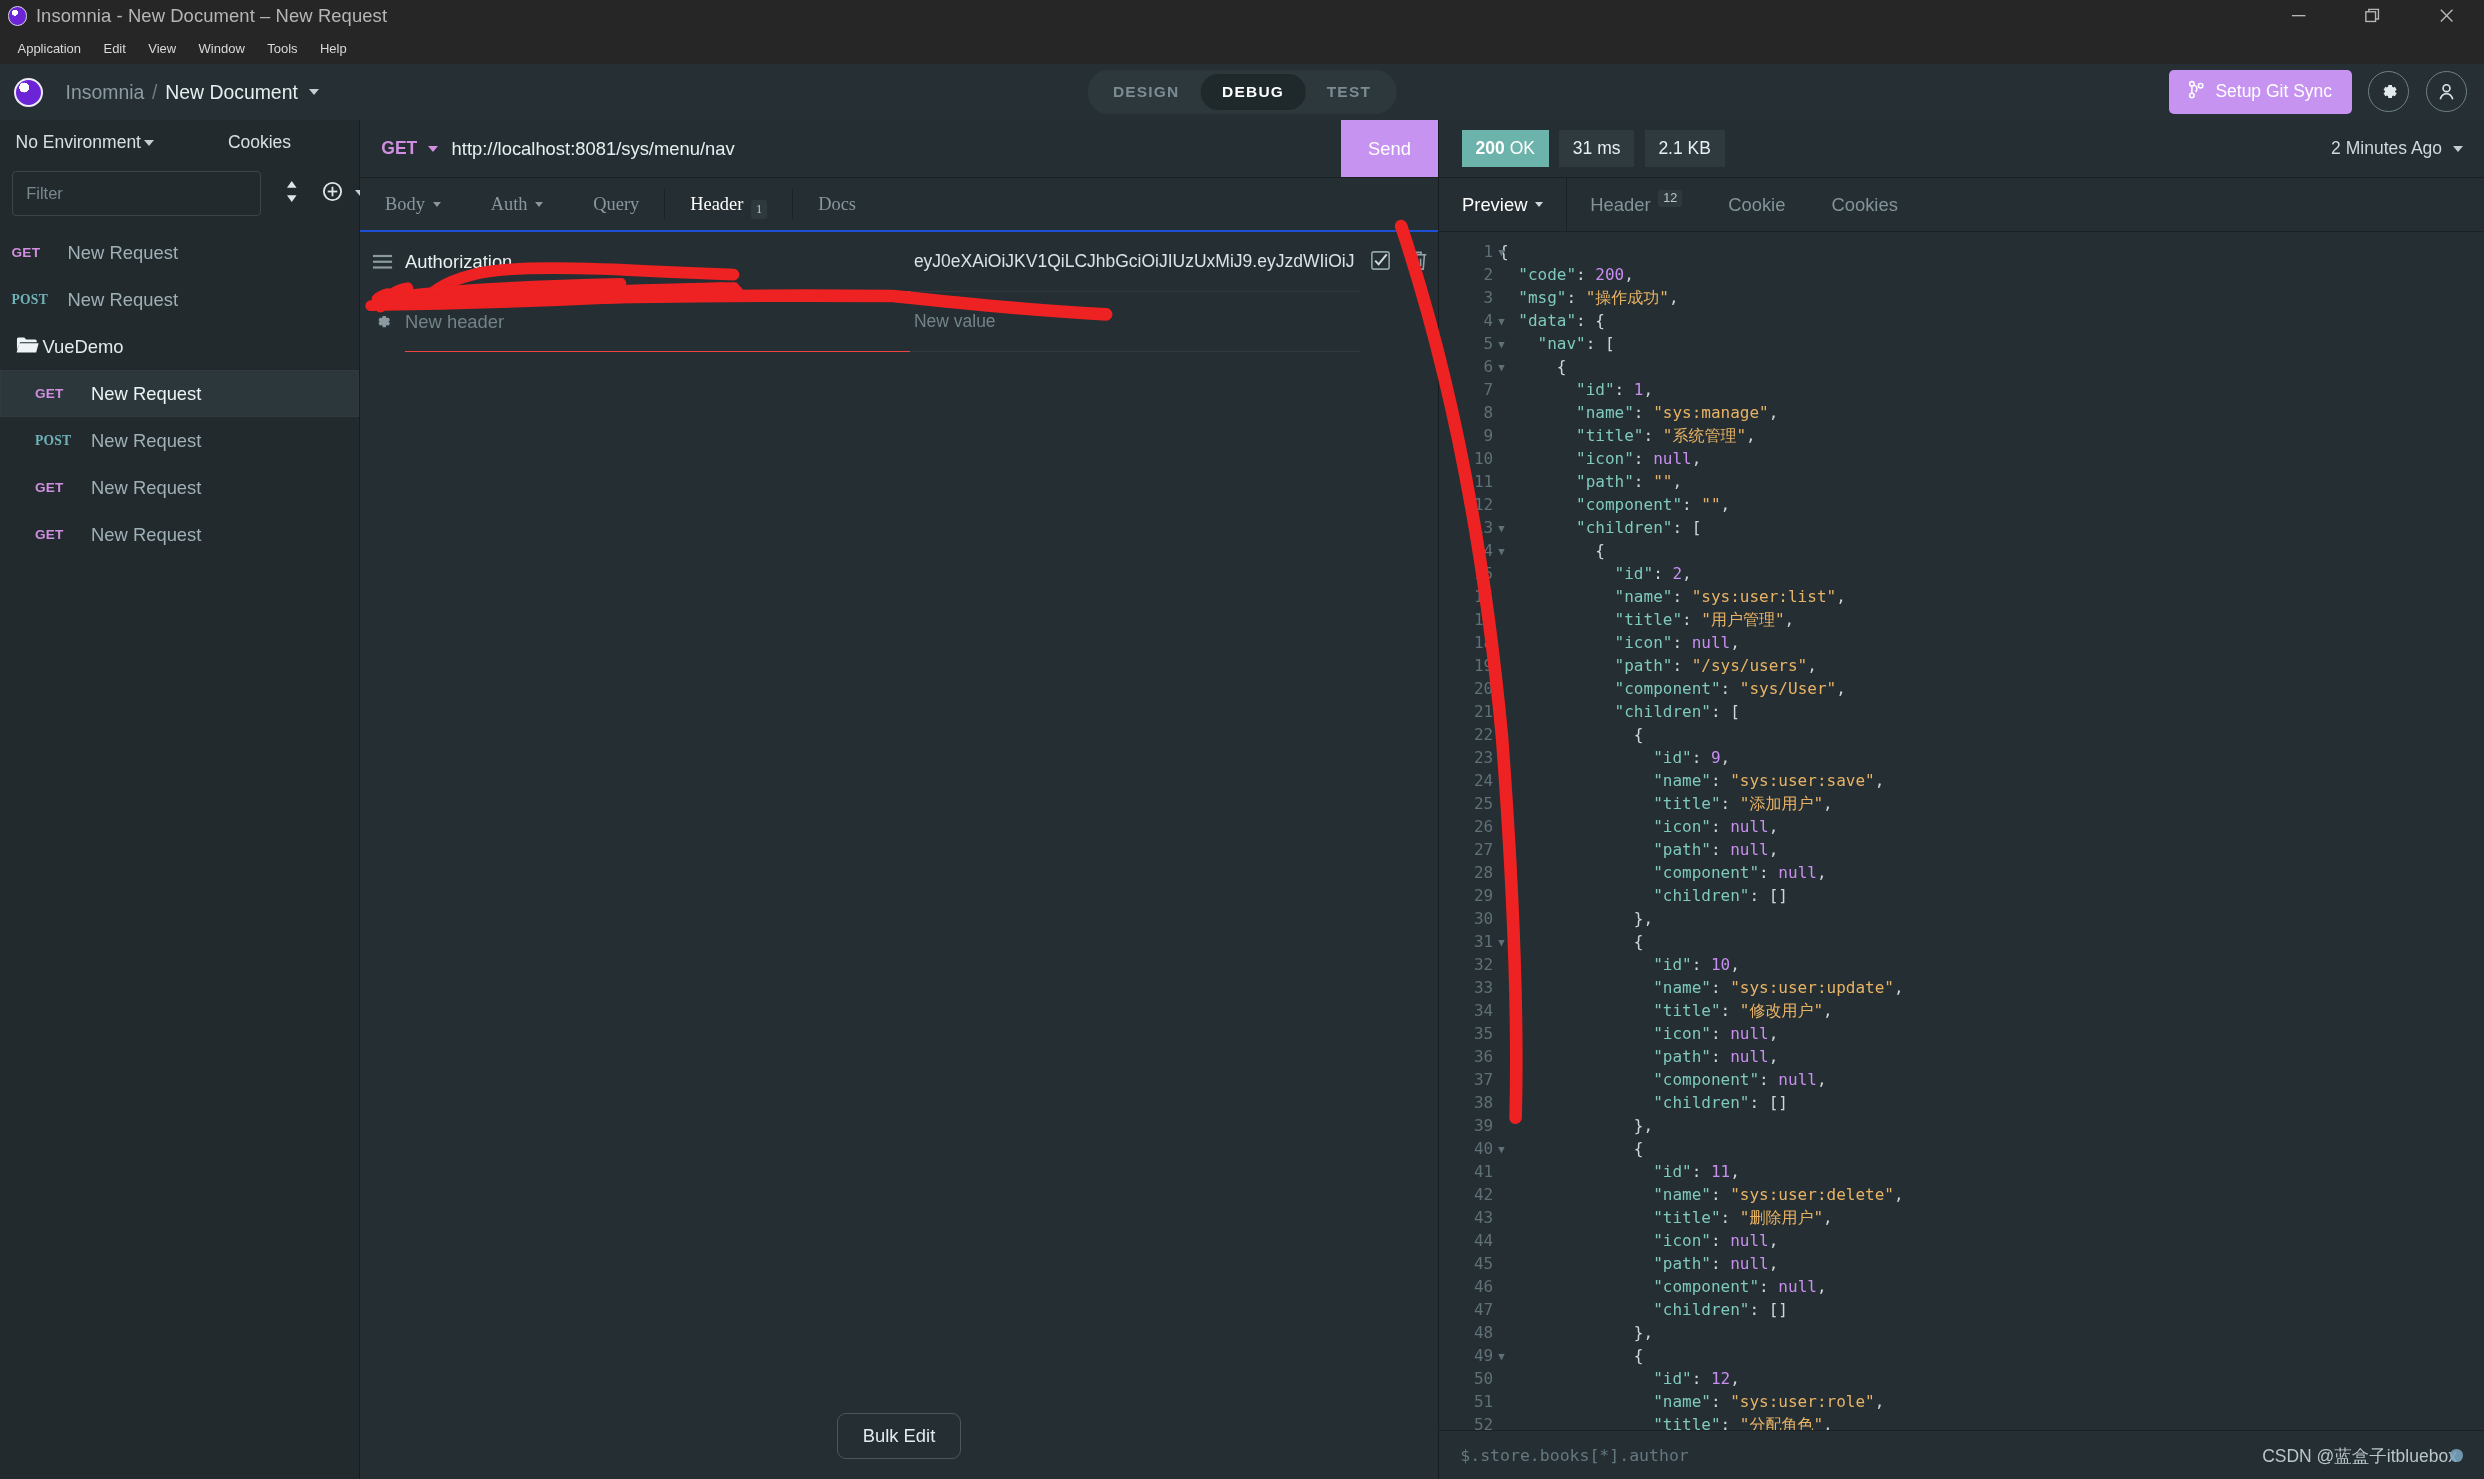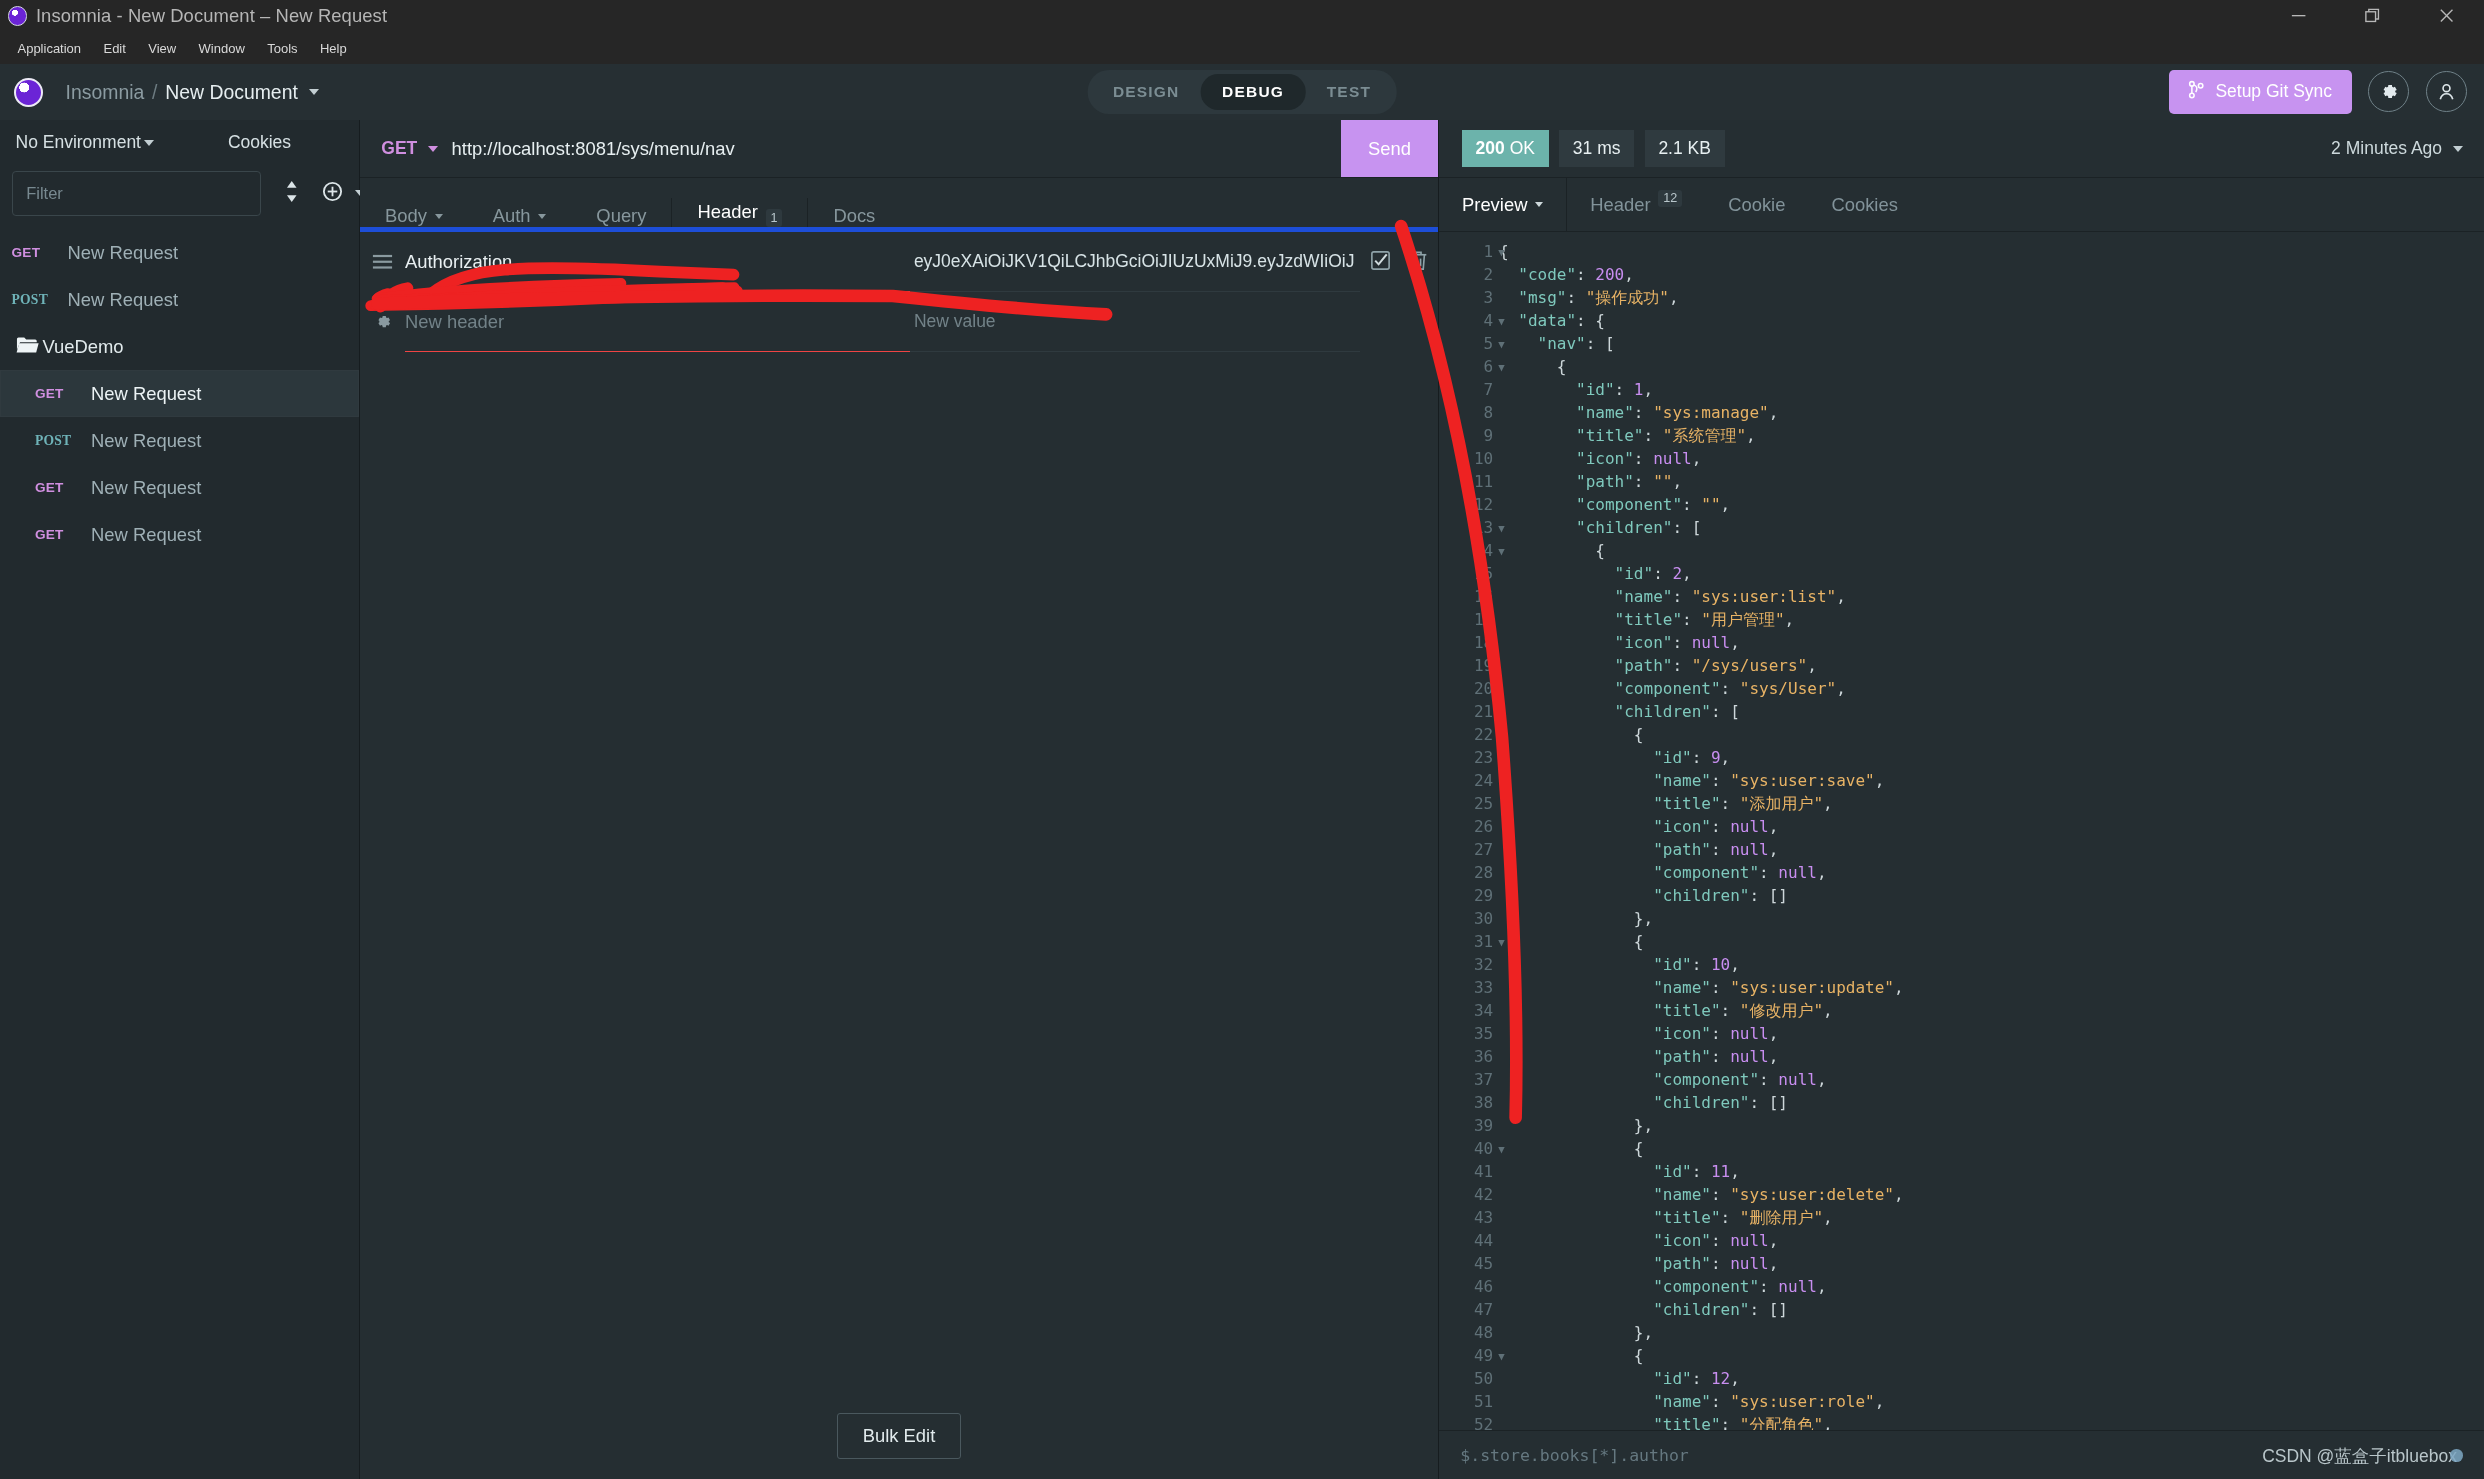--- a/index.html
+++ b/index.html
@@ -86,41 +86,41 @@
   
   .request { flex: 1; display: flex; flex-direction: column; background: #252e32;
     border-right: 1px solid #161c1f; min-width: 0; position: relative; }
   .url-row { height: 58px; display: flex; align-items: stretch; background: #252e32;
     border-bottom: 1px solid #1b2225; }
   .method-sel { display: flex; align-items: center; gap: 7.8px; padding: 0 13.6px 0 21.3px;
     font-size: 17.5px; font-weight: bold; color: #d08fe0; }
   .url-text { flex: 1; display: flex; align-items: center; color: #e7eff1; font-size: 18.4px; }
   .send-btn { width: 97px; background: #c793f0; color: #ffffff; font-size: 18.4px;
     display: flex; align-items: center; justify-content: center; }
-  .tabs { height: 54px; display: flex; align-items: flex-end; border-bottom: 5px solid #1d4ed8; }
+  .tabs { height: 54px; display: flex; align-items: center; border-bottom: 2px solid #1d4ed8; font-family: Liberation Serif, serif; }
   .tab { display: flex; align-items: center; gap: 7.8px; padding: 0 25px; color: #87979d; font-size: 18.4px;
     position: relative; }
   .tab.active { color: #ffffff; border-left: 1px solid #1b2225; border-right: 1px solid #1b2225; }
   .tab .tcaret { width: 0; height: 0; border-left: 4.9px solid transparent; border-right: 4.9px solid transparent;
     border-top: 5.8px solid #87979d; }
   .tab-badge { font-size: 12.6px; background: #2e393e; color: #b9c7cc; border-radius: 2.9px;
     padding: 1.9px 4.9px; align-self: flex-start; margin-top: 11.6px; }
   .hdr-table { padding: 0; }
   .hdr-row { height: 60px; display: flex; align-items: center; }
   .hdr-drag { width: 45px; flex: 0 0 45px; display: flex; align-items: center; justify-content: center; color: #7e8e94; }
   .hdr-key { flex: 0 0 505px; border-bottom: 1px solid #ef4444; height: 100%; display: flex;
     align-items: center; color: #e9f0f2; font-size: 18.4px; padding-right: 11.6px; }
   .hdr-val { flex: 1; border-bottom: 1px solid #2f3a3f; height: 100%; display: flex;
     align-items: center; color: #d7e3e6; font-size: 17.5px; overflow: hidden; white-space: nowrap;
     padding-left: 3.9px; min-width: 0; }
   .hdr-actions { width: 78px; flex: 0 0 78px; display: flex; align-items: center; gap: 15.5px;
     justify-content: center; color: #8fa3a9; }
   .placeholder { color: #728288 !important; }
   .bulk-wrap { position: absolute; left: 0; right: 0; bottom: 21.3px; display: flex; justify-content: center; }
-  .bulk-btn { border: 1px solid #4a585e; border-radius: 3px; color: #e2ebed; font-size: 18.4px;
+  .bulk-btn { border: 1px solid #4a585e; border-radius: 9px; color: #e2ebed; font-size: 18.4px;
     padding: 10.7px 25px; background: transparent; font-family: "Liberation Sans", sans-serif; }
 
   
   .response { width: 1045px; flex: 0 0 1045px; display: flex; flex-direction: column;
     background: #252e32; min-width: 0; }
   .resp-status { height: 58px; display: flex; align-items: center; padding: 0 21.3px 0 23px;
     border-bottom: 1px solid #1b2225; gap: 10.7px; }
   .pill { font-size: 17.5px; padding: 7.8px 13.6px; color: #e7eff1; background: #2f3a3f; }
   .pill.ok { background: #6cb3ab; color: #ffffff; }
   .pill.ok b { font-weight: bold; }

